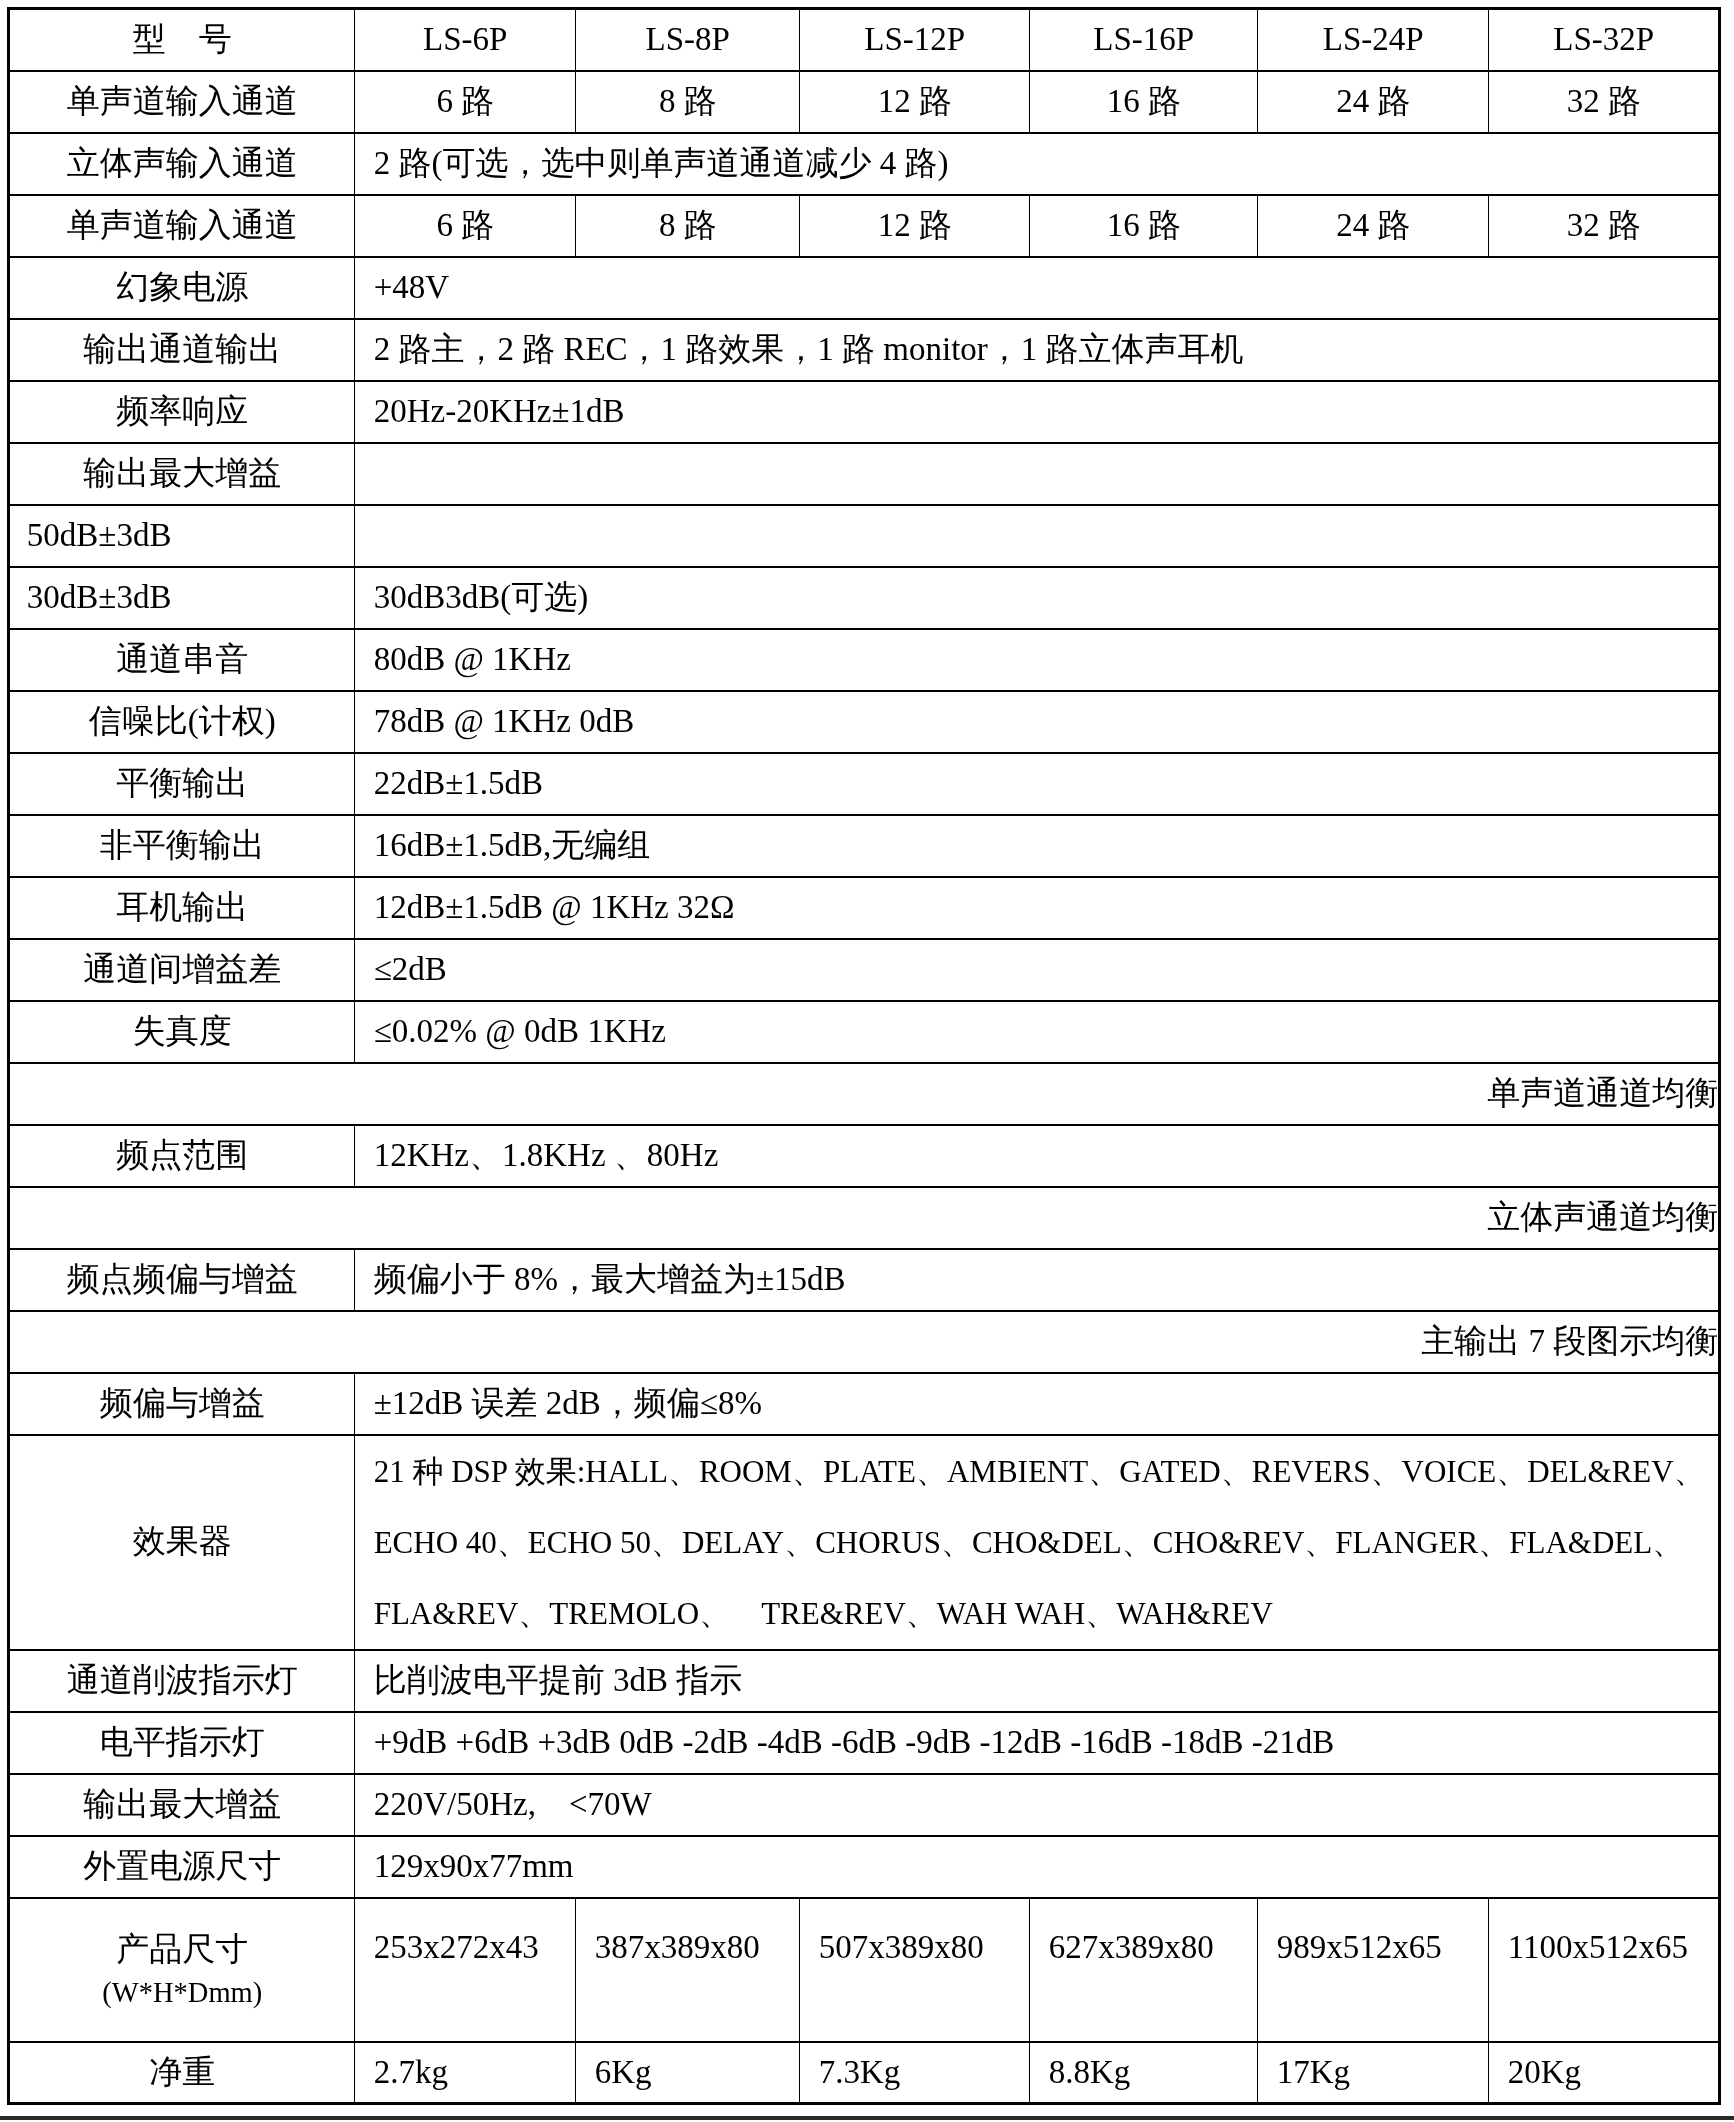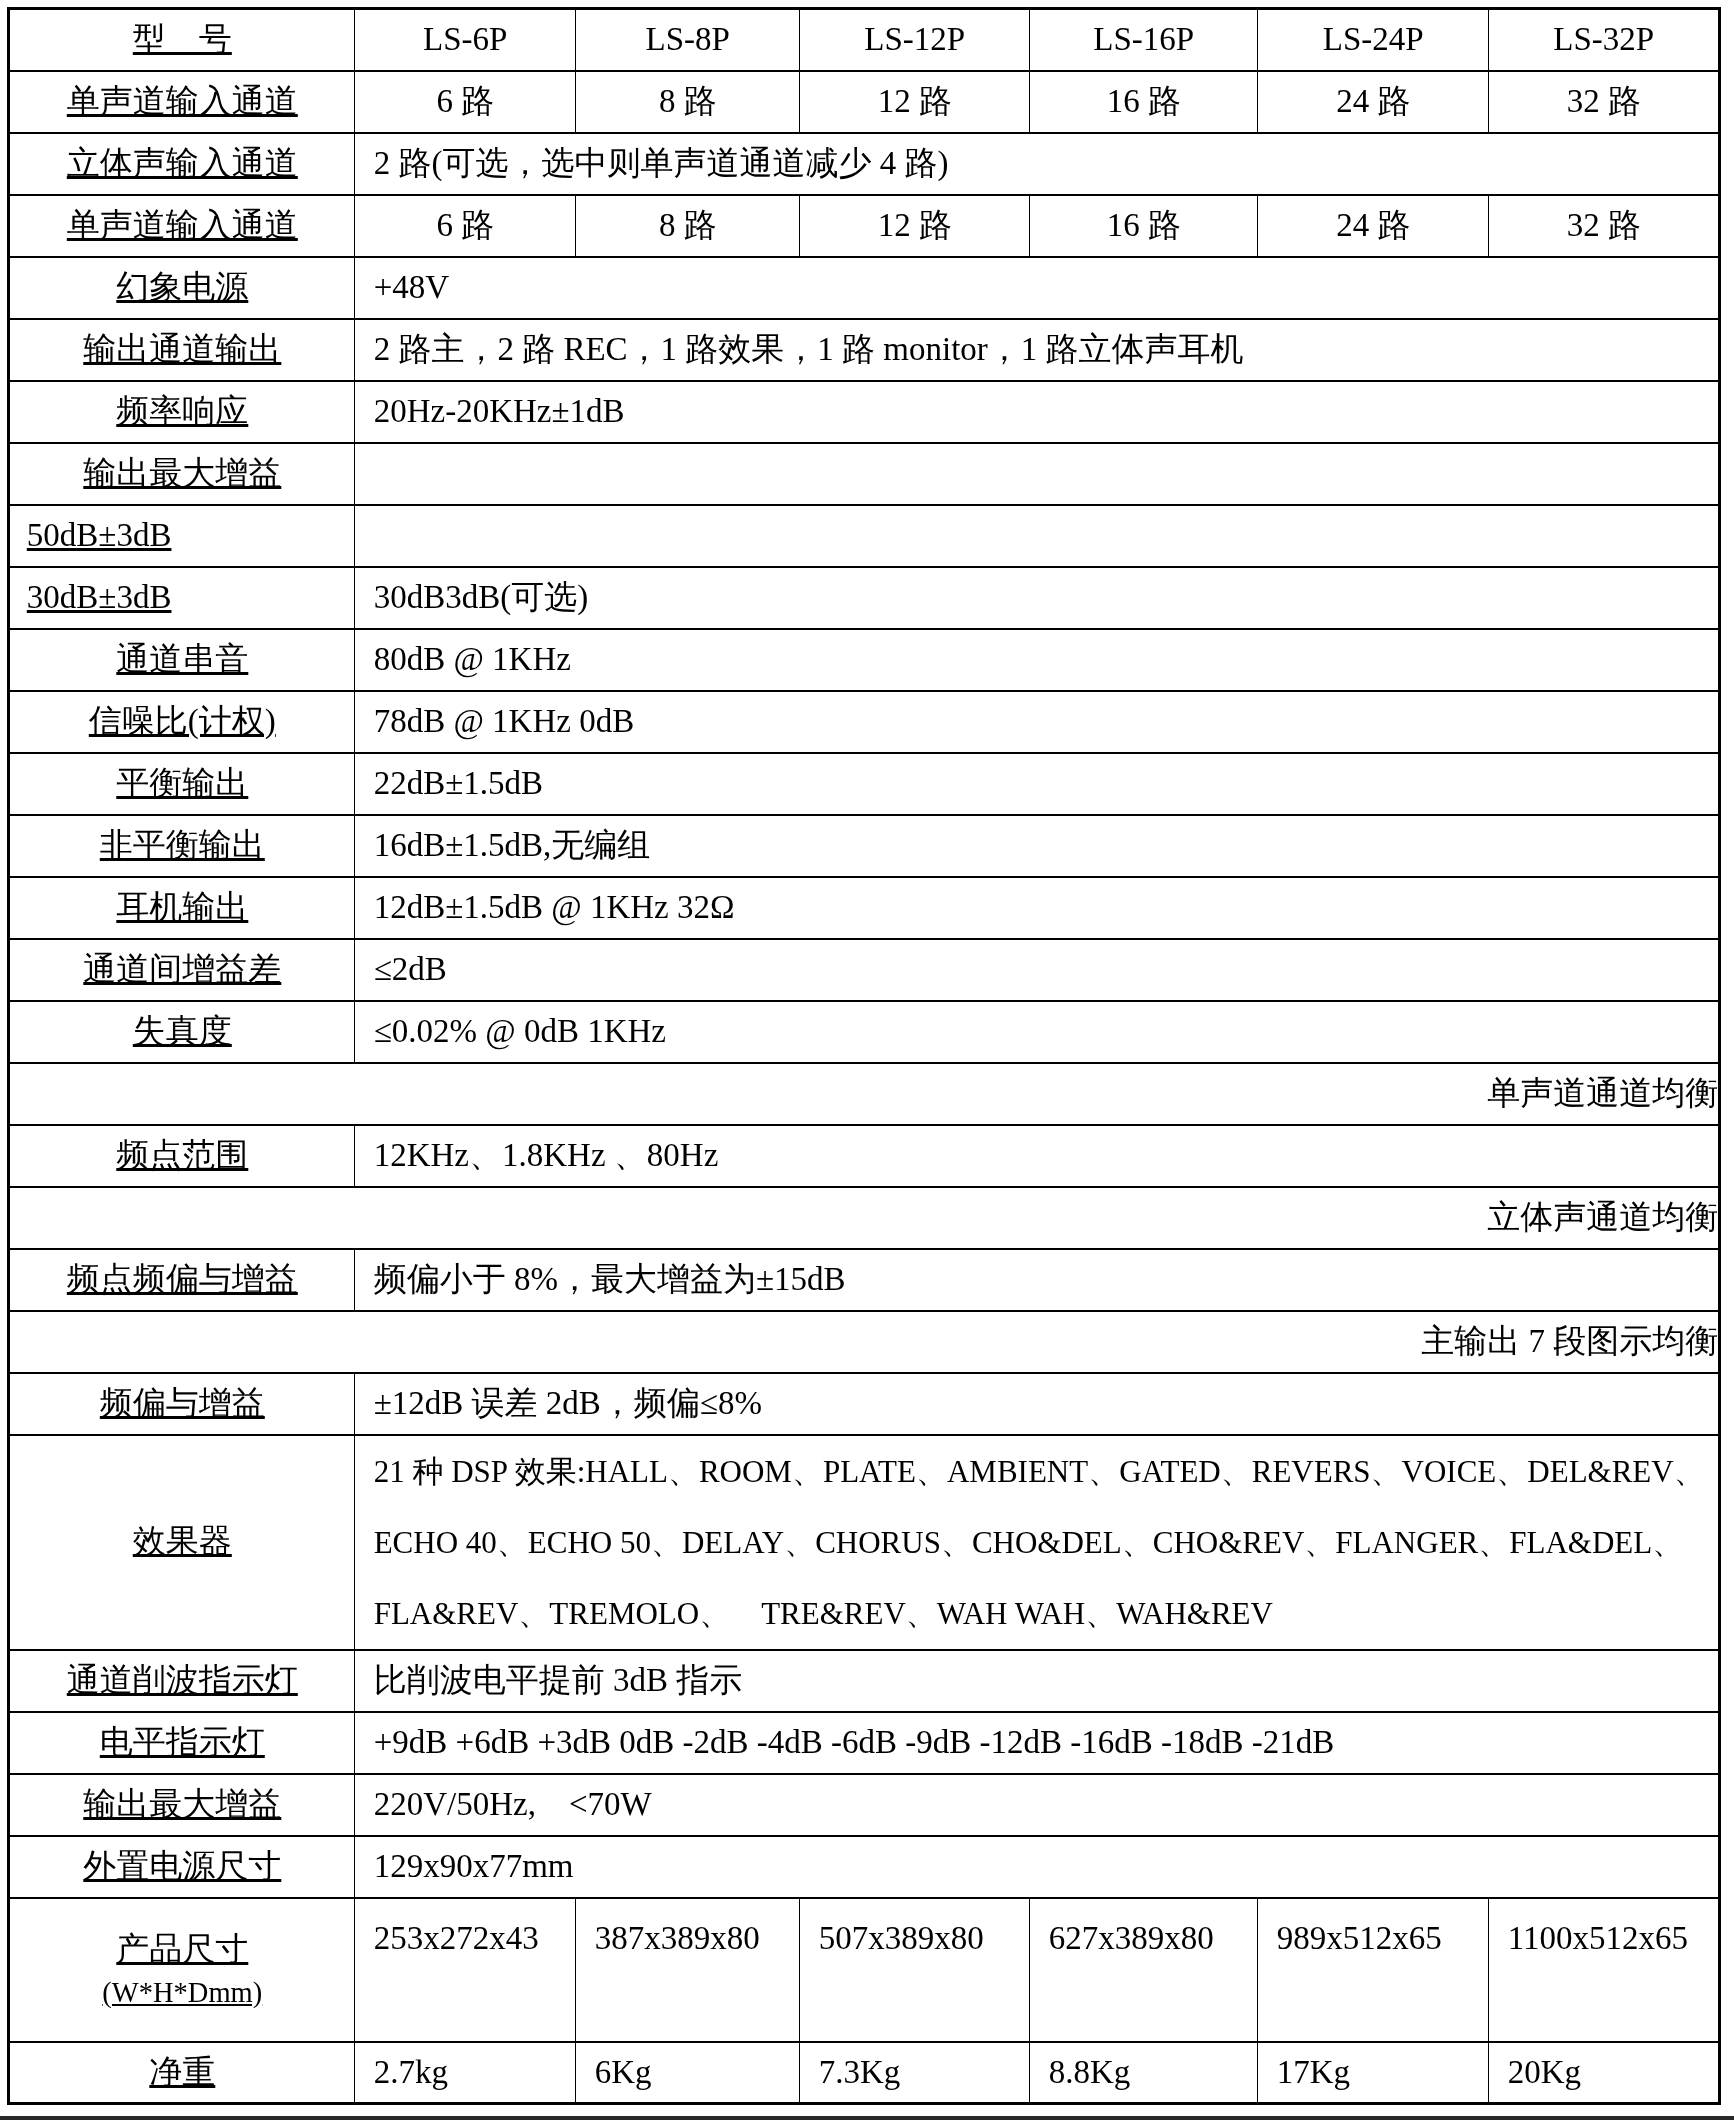--- a/index.html
+++ b/index.html
@@ -39,25 +39,25 @@
   td.cell {
     border: 1.8px solid #000000;
     border-top-width: 2.8px;
     border-bottom-width: 2.8px;
     padding: 0;
     font-size: 33px;
     line-height: 1.15;
     vertical-align: middle;
     overflow: hidden;
   }
-  td.label-cell { text-align: center; text-decoration: underline; }
+  td.label-cell { text-align: center; }
   td.label-cell.align-left { text-align: left; padding-left: 16.5px; }
   td.value-cell { text-align: left; padding-left: 18.4px; }
   td.value-cell.align-center { text-align: center; padding-left: 0; }
-  td.value-cell.valign-top { vertical-align: top; padding-top: 21px; }
+  td.value-cell.valign-top { vertical-align: top; padding-top: 30px; }
   td.full-cell { text-align: right; padding-left: 18.4px; }
   .value-line {
     white-space: nowrap;
     font-size: 31px;
     line-height: 71px;
   }
   .label-line1 { line-height: 1.2; }
   .label-sub {
     font-size: 28.5px;
     line-height: 1.2;

